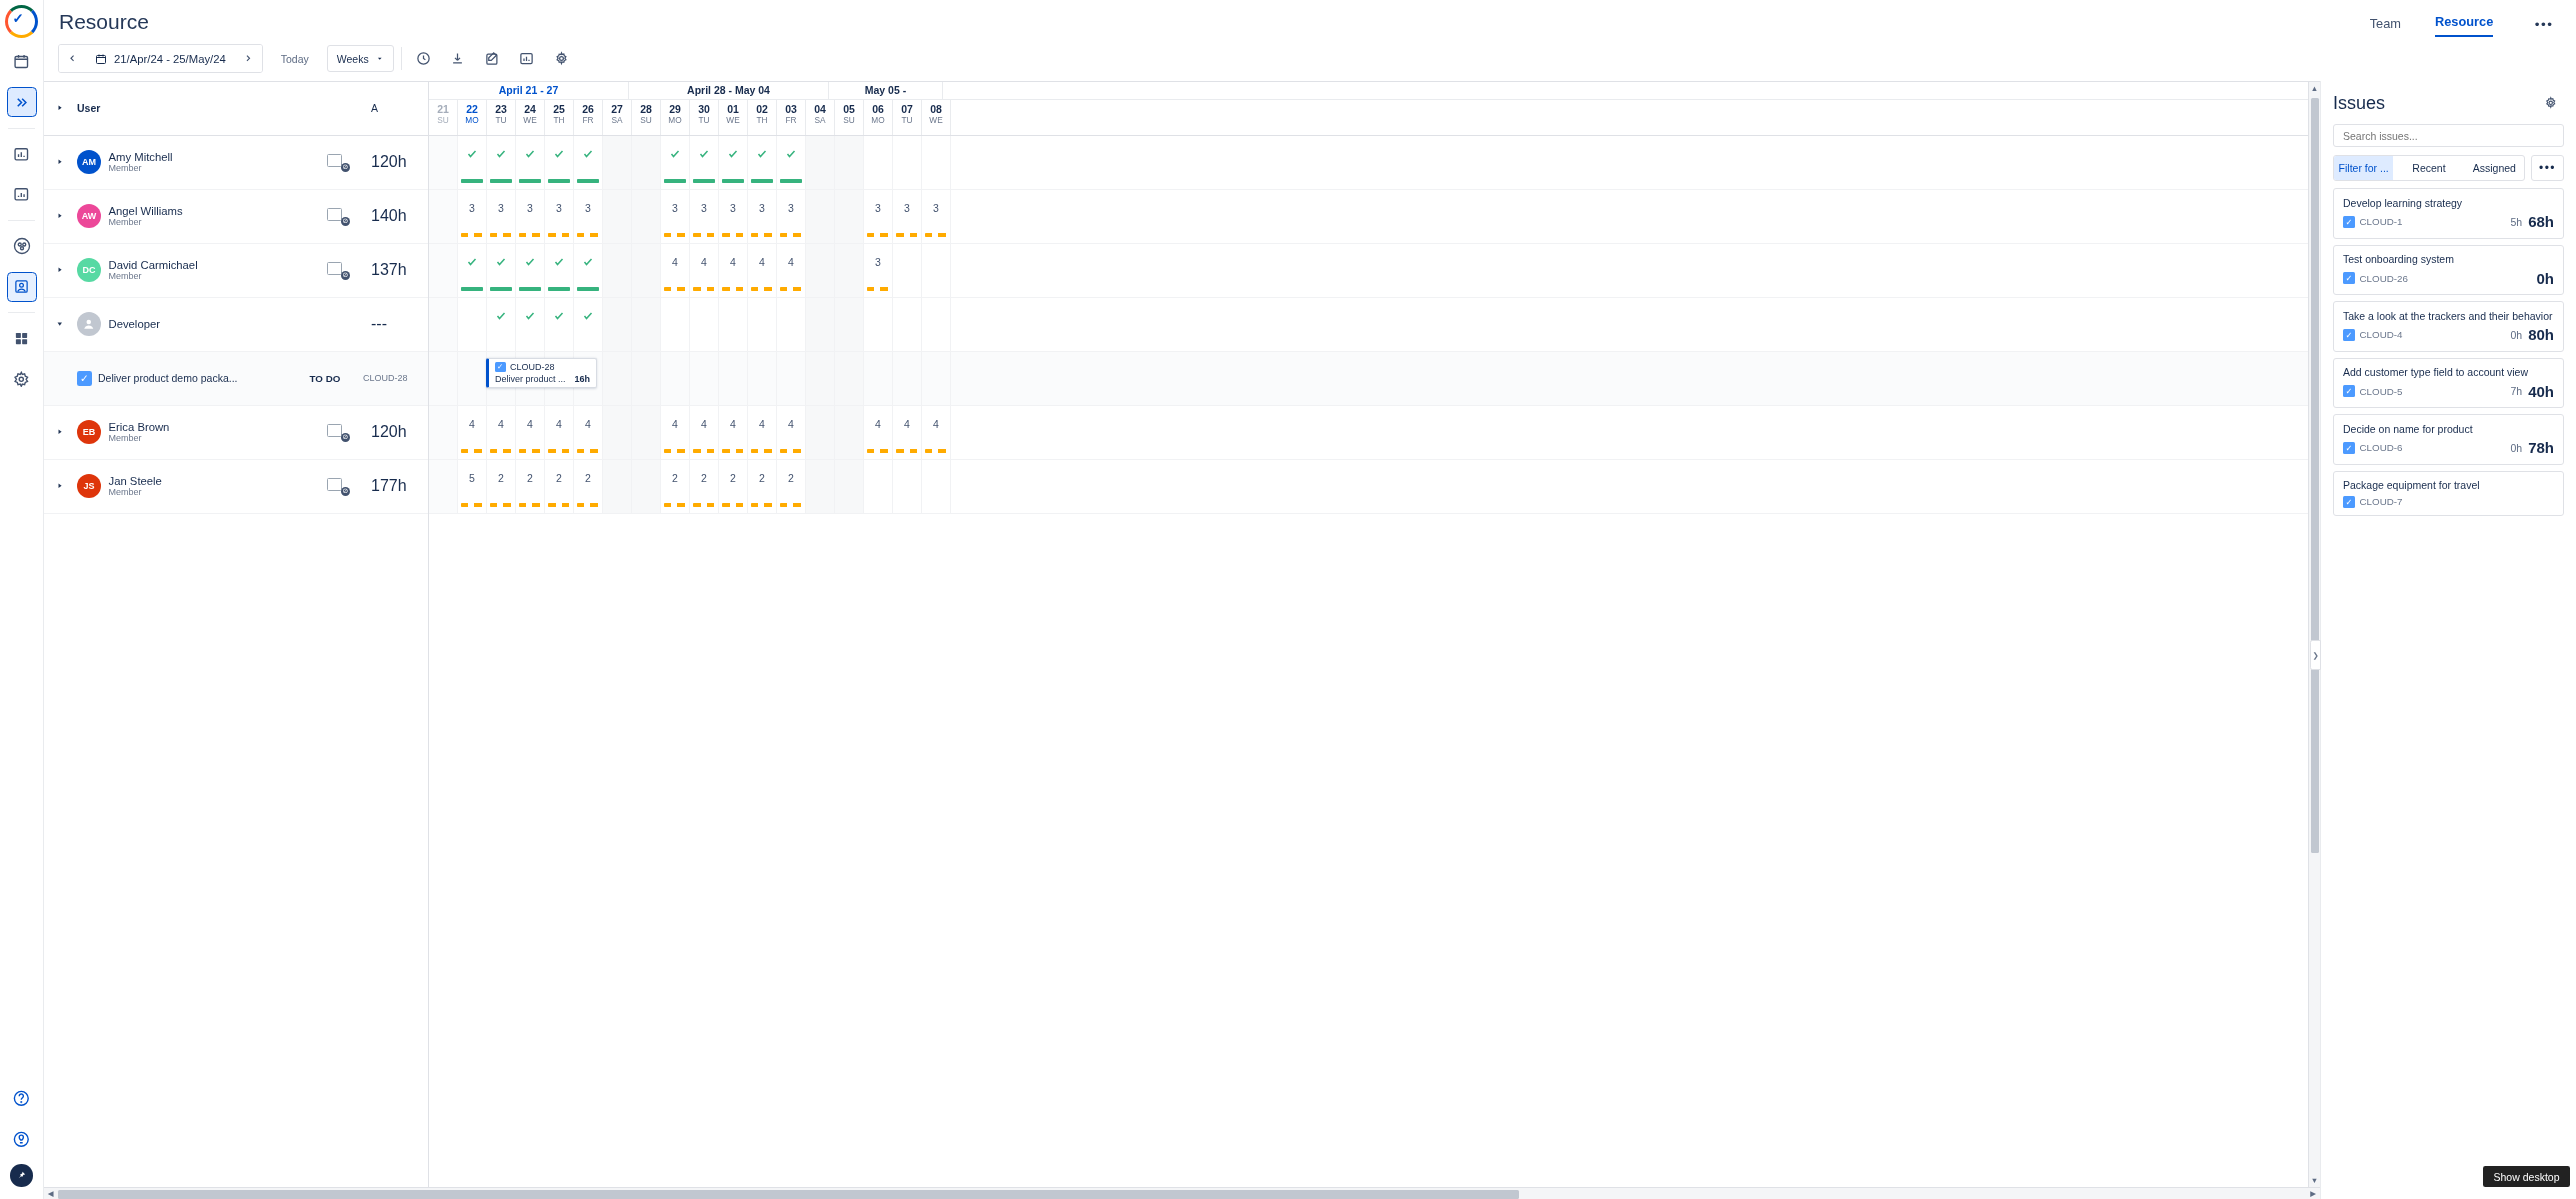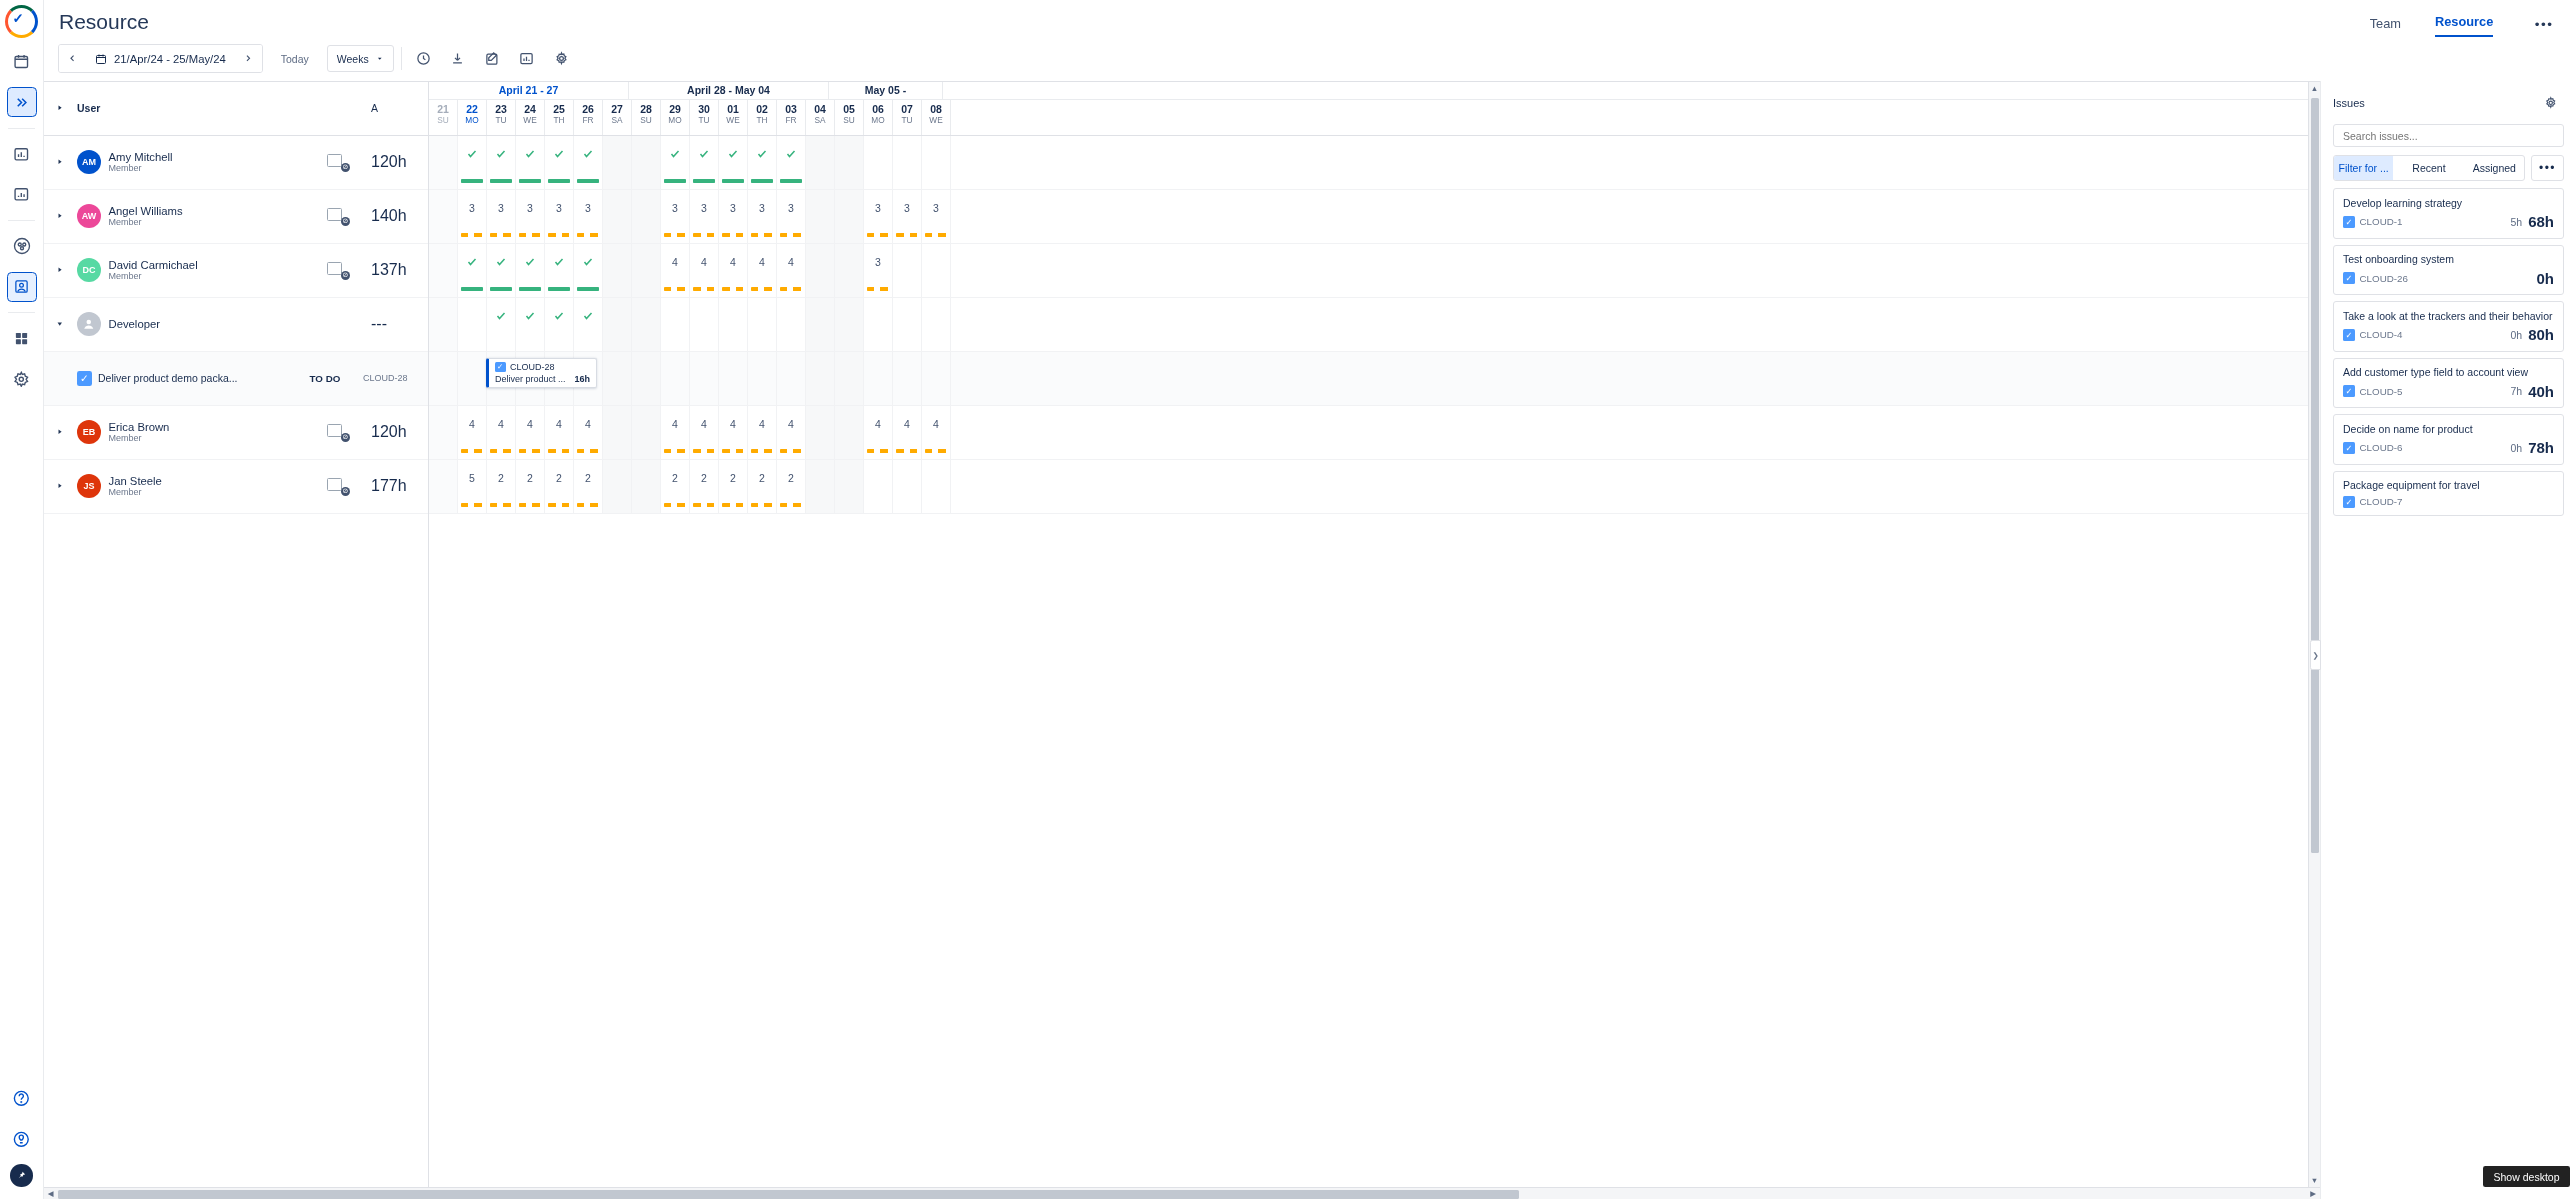--- a/index.html
+++ b/index.html
@@ -94,21 +94,21 @@
   .hbar .arrow { width:13.5px; display:flex; align-items:center; justify-content:center; font-size:7.5px; color:#5e6c84; }
 
   .vbar { width:12px; border-left:0.8px solid #dfe1e6; background:#f4f5f7; display:flex; flex-direction:column; }
   .vbar .arrow { height:13.5px; display:flex; align-items:center; justify-content:center; font-size:7.5px; color:#5e6c84; }
   .vbar .thumb { background:#c1c7d0; border-radius:1.5px; margin:0 1.5px; }
 
   .side-toggle { position:absolute; right:-0.8px; top:50%; width:10.5px; height:30px; border:0.8px solid #dfe1e6; background:#fff; border-radius:2.3px 0 0 2.3px; display:flex; align-items:center; justify-content:center; font-size:7.5px; color:#6b778c; cursor:pointer; }
 
   .panel { width:256px; border-left:0.8px solid #e9ebee; padding:9px 12px; display:flex; flex-direction:column; }
   .panel-header { display:flex; align-items:center; justify-content:space-between; margin-bottom:7.5px; }
-  .panel-title { font-size:11px; }
+  .panel-title { font-size:18px; }
   .search-input { height:23px; border:1.5px solid #dfe1e6; border-radius:3px; padding:0 9px; font-size:10.5px; margin-bottom:7.5px; }
   .filter-row { display:flex; gap:6px; border:0.8px solid #dfe1e6; border-radius:3px; overflow:hidden; margin-bottom:7.5px; }
   .filter-btn { flex:1; padding:6px 4.5px; text-align:center; font-size:10.5px; cursor:pointer; white-space:nowrap; overflow:hidden; text-overflow:ellipsis; }
   .filter-btn.active { background:#deebff; color:#0052cc; font-weight:500; }
   .filter-more { width:33px; display:flex; align-items:center; justify-content:center; border:0.8px solid #dfe1e6; border-radius:3px; cursor:pointer; font-size:12px; letter-spacing:1.5px; }
   .issue-list { flex:1; overflow:auto; display:flex; flex-direction:column; gap:6px; }
   .issue-card { border:0.8px solid #dfe1e6; border-radius:3px; padding:7.5px 9px; }
   .issue-card .it-title { font-size:10.5px; margin-bottom:4.5px; }
   .issue-card .it-row { display:flex; align-items:center; }
   .it-check { width:12px; height:12px; background:#4c9aff; border-radius:1.5px; margin-right:4.5px; display:flex; align-items:center; justify-content:center; color:#fff; font-size:8.3px; }

